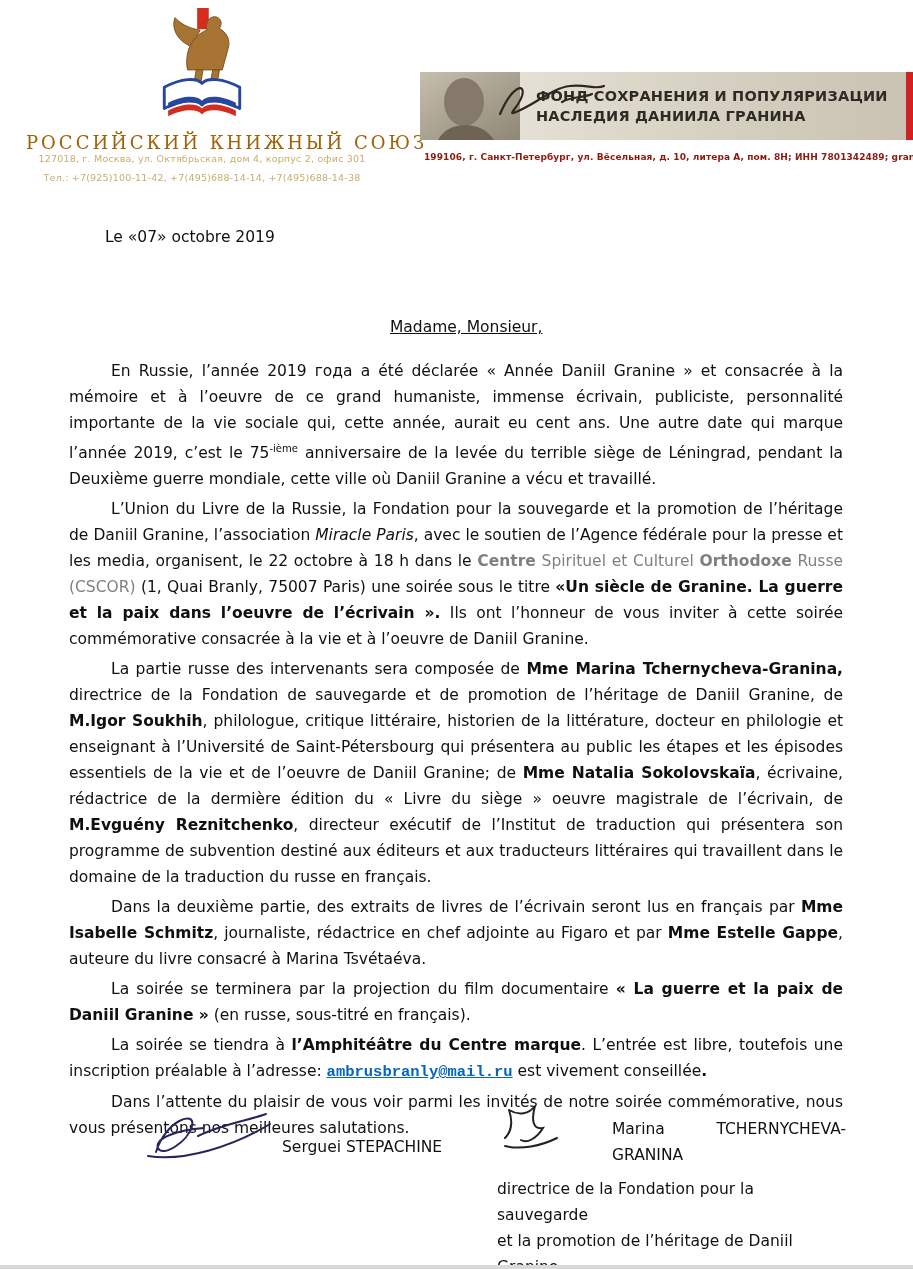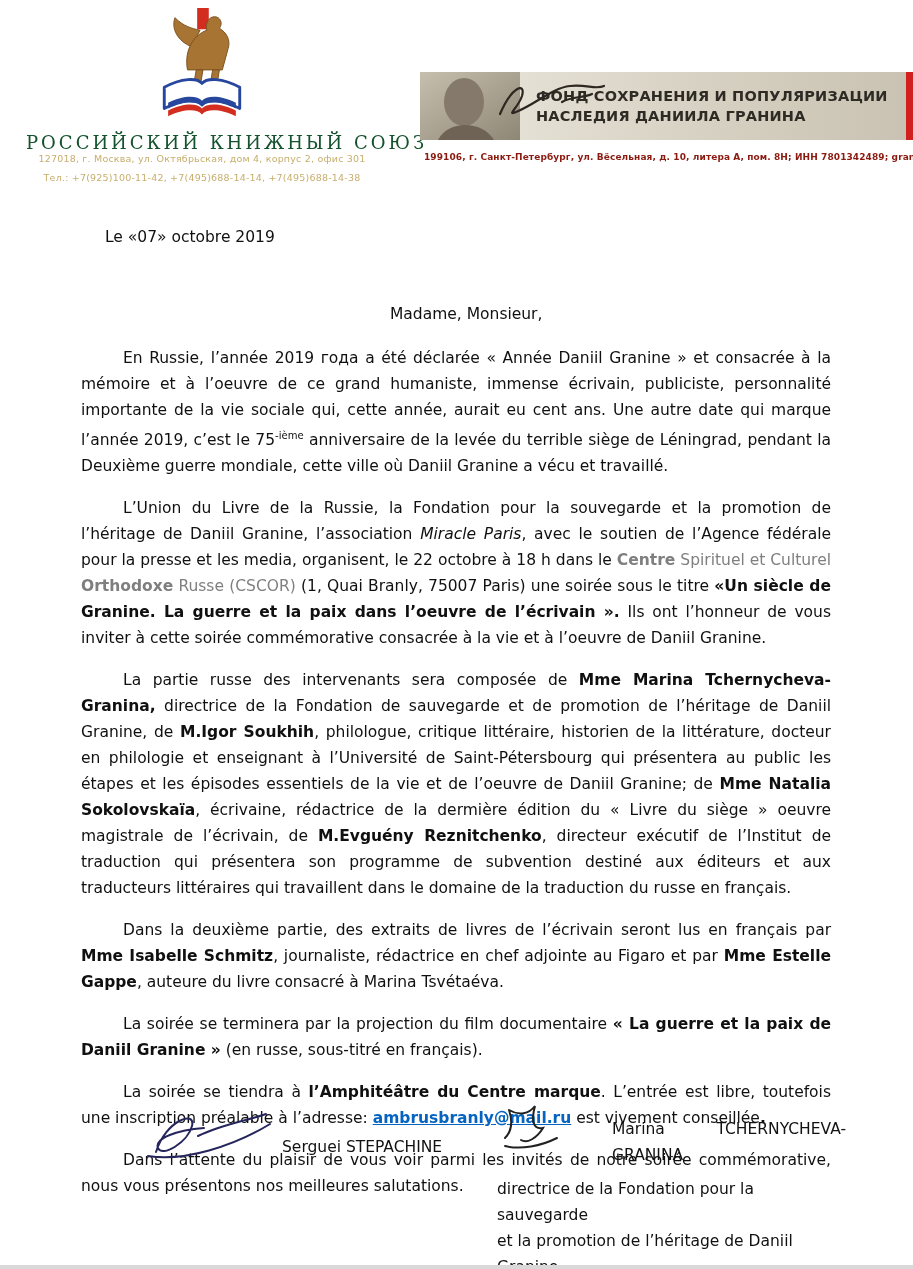--- a/index.html
+++ b/index.html
@@ -14,21 +14,21 @@
     border-bottom:4px solid #d9d9d9;
   }
 
   
   .letterhead-left { position:absolute; top:8px; left:26px; width:352px; text-align:center; }
   .logo { width:90px; height:118px; margin:0 auto; }
   .org-title {
     margin-top:6px;
     font-family:"DejaVu Serif", serif;
     font-size:18px; letter-spacing:3px;
-    color:#14532d; white-space:nowrap;
+    color:#a16207; white-space:nowrap;
   }
   .org-address, .org-phones {
     font-size:9.5px; color:#c7ae6e; letter-spacing:0.2px;
   }
   .org-address { }
   .org-phones  { margin-top:8px;text-align:center; }
 
   
   .banner {
     position:absolute; top:72px; left:420px; width:493px; height:68px;
@@ -48,24 +48,24 @@
     font-size:9px; font-weight:bold; color:#8b1a10;
     white-space:nowrap; letter-spacing:0.1px;
   }
 
   
   .letter-body {
     position:absolute; top:224px; left:65px; width:782px;
     font-size:15.5px; line-height:26px; color:#101010;
   }
   .date-line { padding-left:40px; }
-  .salutation { margin-top:51px; padding-left:325px; }
-  .para { margin:16px; text-align:justify; text-indent:42px; }
+  .salutation { margin-top:64px; padding-left:325px;text-decoration:underline; }
+  .para { margin:4px; text-align:justify; text-indent:42px; }
   .para:first-of-type { margin-top:18px; }
-  .email-link { color:#0563c1; font-weight:bold; text-decoration:underline; }
+  .email-link { color:#0563c1; font-weight:bold; text-decoration:underline;font-family:Liberation Mono, monospace; }
 
   
   .sig-left-svg  { position:absolute; top:1106px; left:138px; }
   .sig-left-name { position:absolute; top:1138px; left:282px; font-size:15.5px; }
   .sig-left-title{ position:absolute; top:1192px; left:112px; font-size:15.5px; }
 
   .sig-right-svg  { position:absolute; top:1102px; left:497px; }
   .sig-right-name { position:absolute; top:1116px; left:612px; width:234px; font-size:15.5px; line-height:26px; }
   .sig-right-name .nline1 { display:flex; justify-content:space-between; }
   .sig-right-title{ position:absolute; top:1166px; left:497px; width:352px; font-size:15.5px; line-height:26px;margin-top:10px; }

